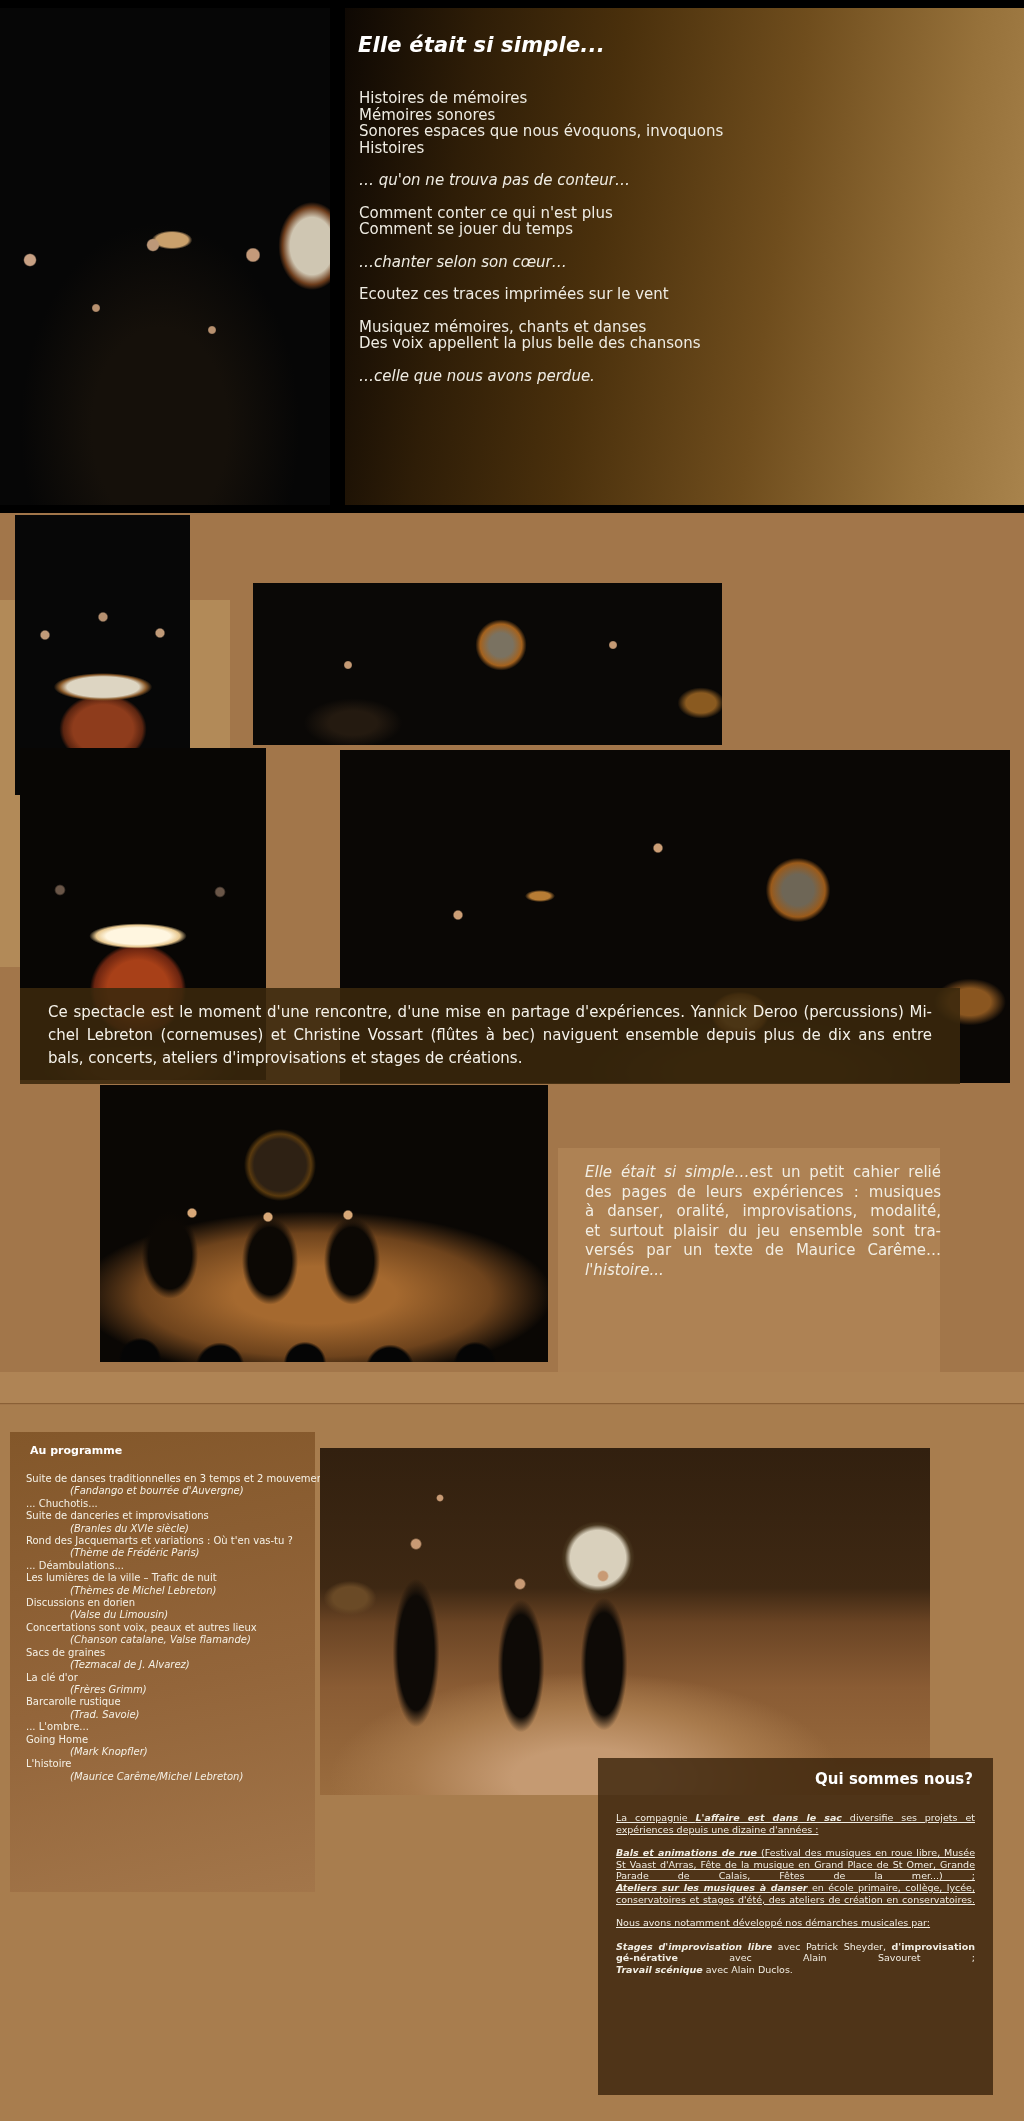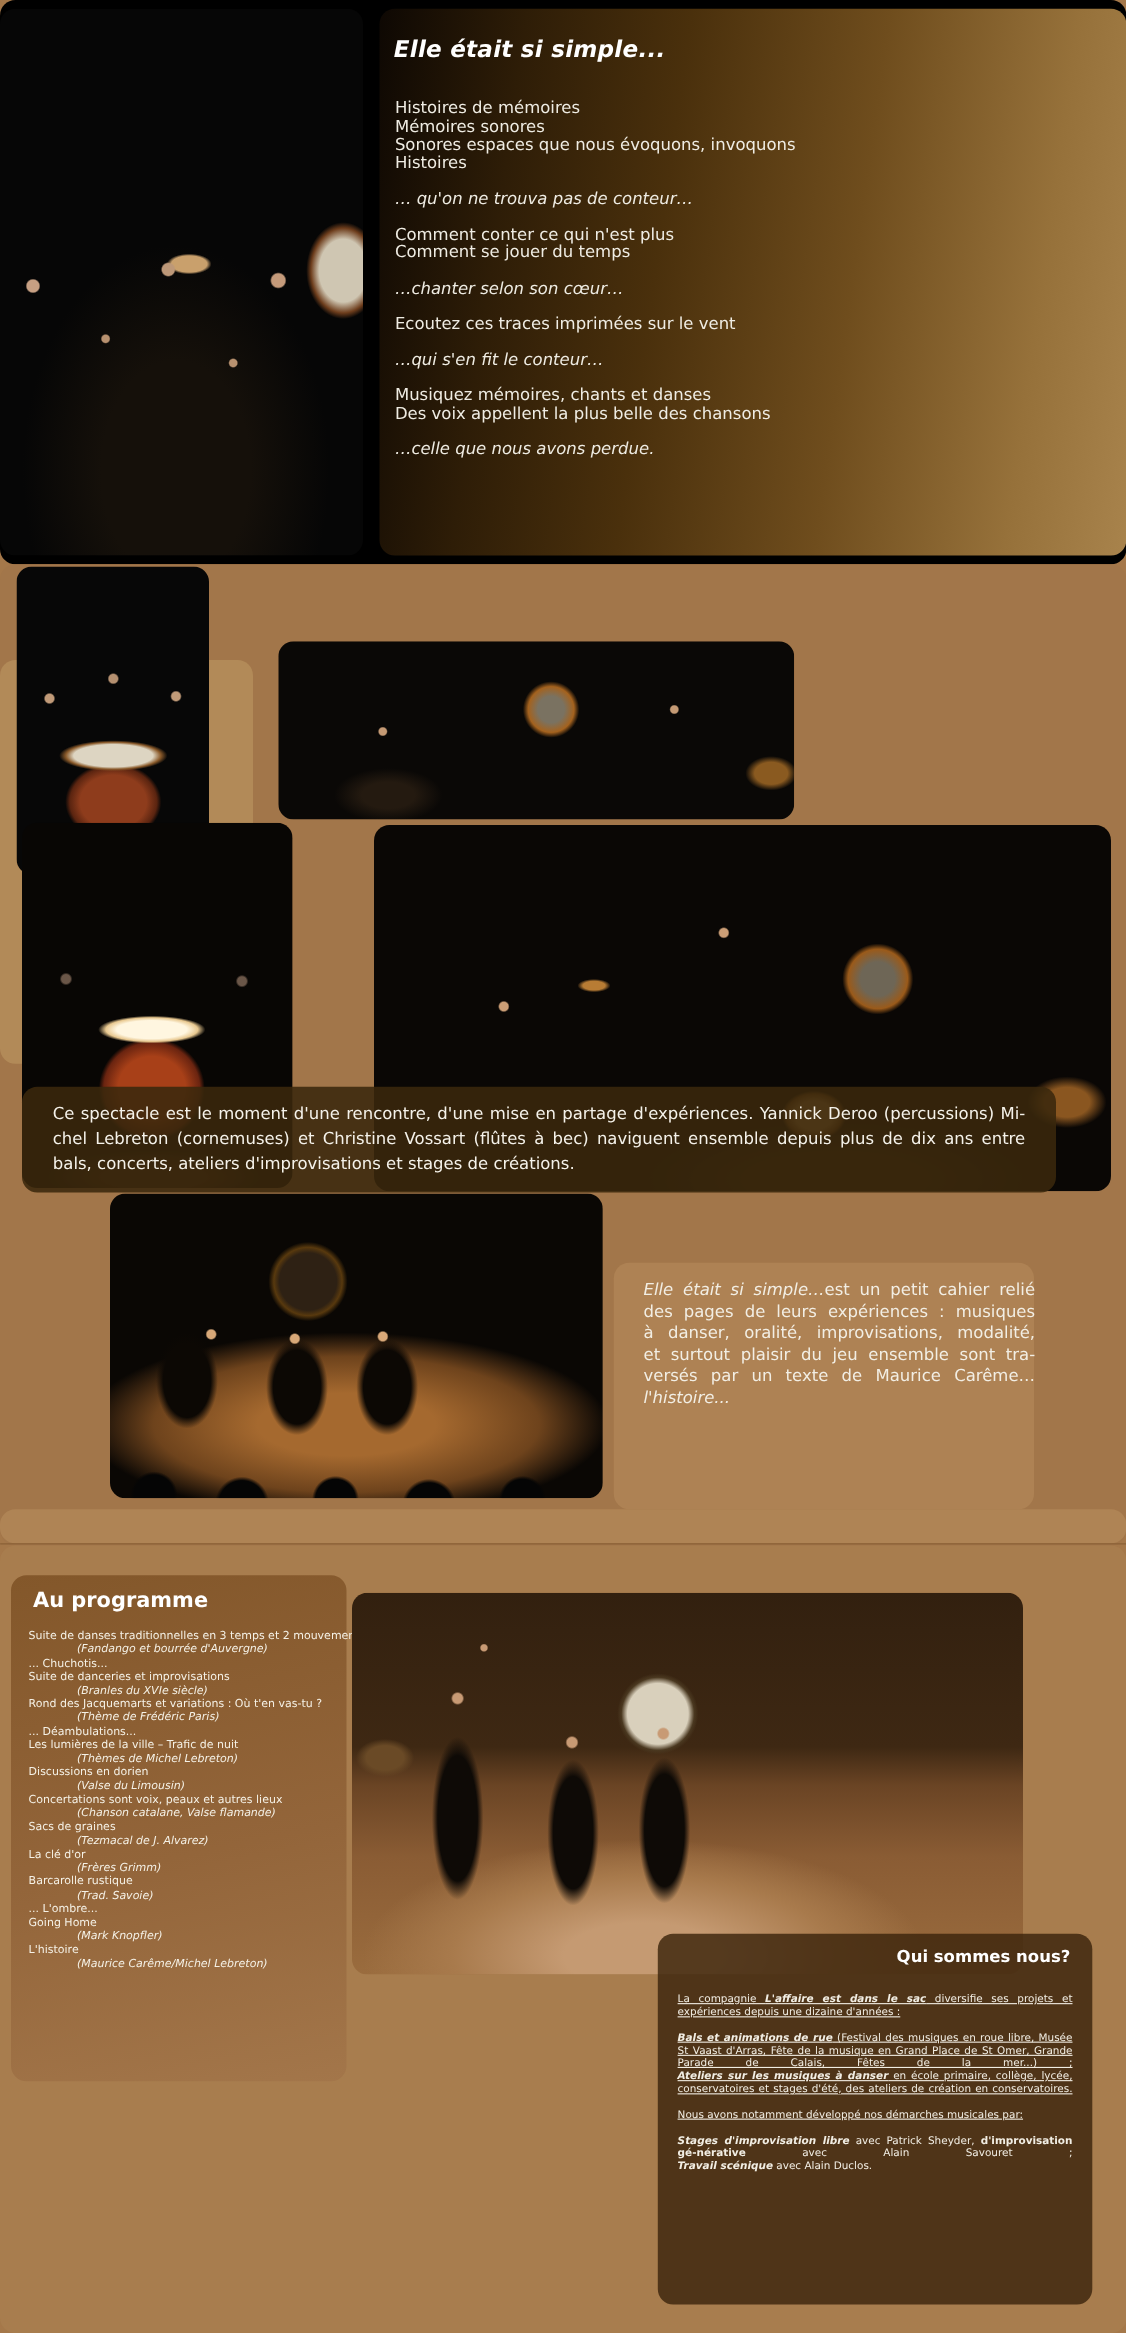--- a/index.html
+++ b/index.html
@@ -1,18 +1,18 @@
 <!DOCTYPE html>
 <html><head>
 <meta charset="utf-8">
 <style>
   html,body{margin:0;padding:0;background:#222;}
   .page{position:relative;width:1024px;height:2121px;margin:0 auto;overflow:hidden;
         font-family:"DejaVu Sans",sans-serif;background:#a5784a;}
-  .abs{position:absolute;border-radius:14px;}
+  .abs{position:absolute;}
   
   .hero{left:0;top:0;width:1024px;height:513px;background:#000;}
   .photo{background-color:#060606;}
   .photo-top{left:0;top:8px;width:330px;height:497px;
     background:
       radial-gradient(circle 9px at 30px 252px,#c7a083 60%,rgba(0,0,0,0) 75%),
       radial-gradient(circle 9px at 153px 237px,#bd9878 60%,rgba(0,0,0,0) 75%),
       radial-gradient(circle 10px at 253px 247px,#c49a7a 60%,rgba(0,0,0,0) 75%),
       radial-gradient(ellipse 26px 12px at 172px 232px,#c9a06c 62%,rgba(0,0,0,0) 78%),
       radial-gradient(circle 6px at 96px 300px,#b8916f 55%,rgba(0,0,0,0) 75%),
@@ -88,21 +88,21 @@
   .just{text-align:justify;text-align-last:justify;}
   .cahier-panel{left:558px;top:635px;width:382px;height:224px;background:#ae8254;}
   .cahier{left:585px;top:650px;width:356px;color:#f2eee4;font-size:15px;line-height:19.5px;}
   .divider{left:0;top:890px;width:1024px;height:1px;background:#8a6036;}
   .light-strip{left:0;top:859px;width:1024px;height:31px;background:#af8455;}
   
   .bottom{left:0;top:1405px;width:1024px;height:716px;background:#a87d4e;}
   .program-box{left:10px;top:27px;width:305px;height:460px;box-sizing:border-box;
     background:linear-gradient(168deg,#83572a 0%,#93653a 55%,#a3764a 100%);
     padding:12px 0 0 16px;color:#f5f1e6;}
-  .program-title{font-size:19px;font-weight:bold;margin:0 0 16px 4px;color:#ffffff;}
+  .program-title{font-size:11px;font-weight:bold;margin:0 0 16px 4px;color:#ffffff;}
   .program-list{font-size:10px;line-height:12.4px;}
   .pi-t{white-space:nowrap;}
   .pi-s{padding-left:44px;font-style:italic;white-space:nowrap;}
   .p-f{left:320px;top:43px;width:610px;height:347px;
     background:
       radial-gradient(circle 8px at 96px 96px,#c89a74 55%,rgba(0,0,0,0) 75%),
       radial-gradient(circle 5px at 120px 50px,#c89a74 55%,rgba(0,0,0,0) 78%),
       radial-gradient(circle 8px at 200px 136px,#c89a74 55%,rgba(0,0,0,0) 75%),
       radial-gradient(circle 8px at 283px 128px,#c89a74 55%,rgba(0,0,0,0) 75%),
       radial-gradient(circle 46px at 278px 110px,#d9d0bc 60%,#4a3820 72%,rgba(0,0,0,0) 80%),
@@ -143,23 +143,20 @@
           <div class="pl">Comment conter ce qui n'est plus</div>
           <div class="pl">Comment se jouer du temps</div>
         </div>
         <div class="pg">
           <div class="pl i">…chanter selon son cœur…</div>
         </div>
         <div class="pg">
           <div class="pl">Ecoutez ces traces imprimées sur le vent</div>
         </div>
         <div class="pg">
-          <div class="pl i">…qui s'en fit le conteur…</div>
-        </div>
-        <div class="pg">
           <div class="pl">Musiquez mémoires, chants et danses</div>
           <div class="pl">Des voix appellent la plus belle des chansons</div>
         </div>
         <div class="pg">
           <div class="pl i">…celle que nous avons perdue.</div>
         </div>
       </div>
     </div>
   </section>
 

